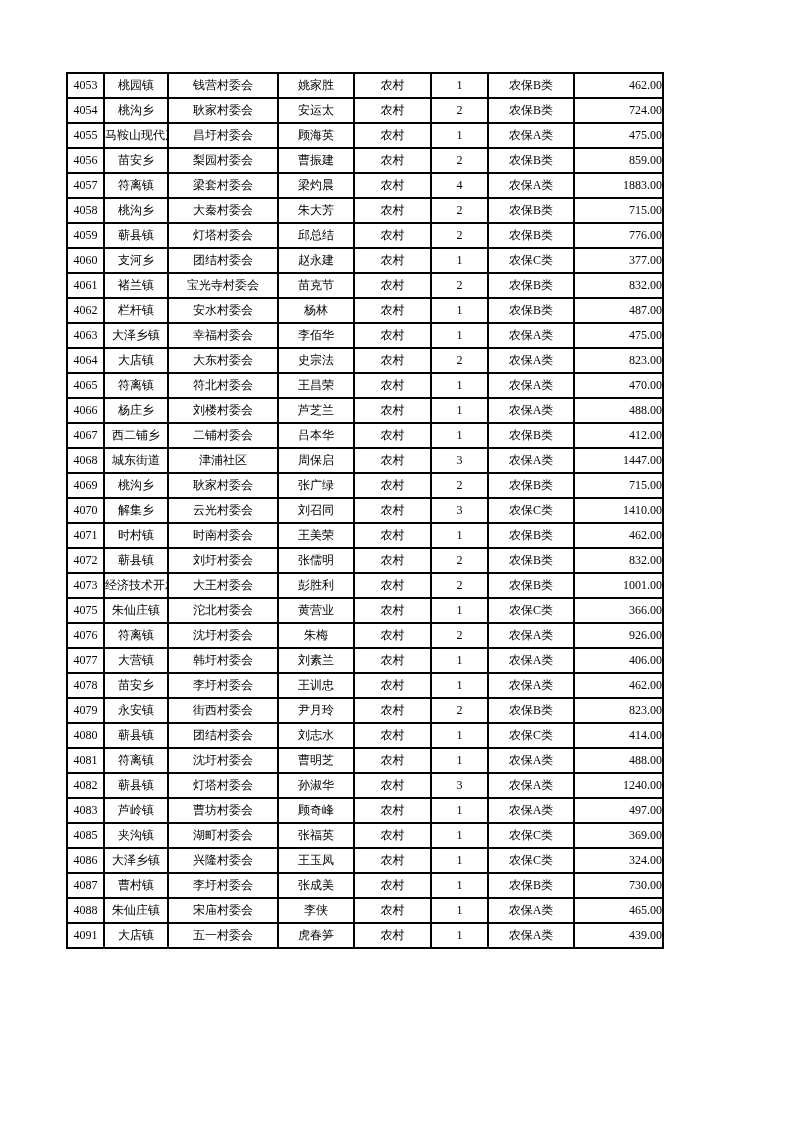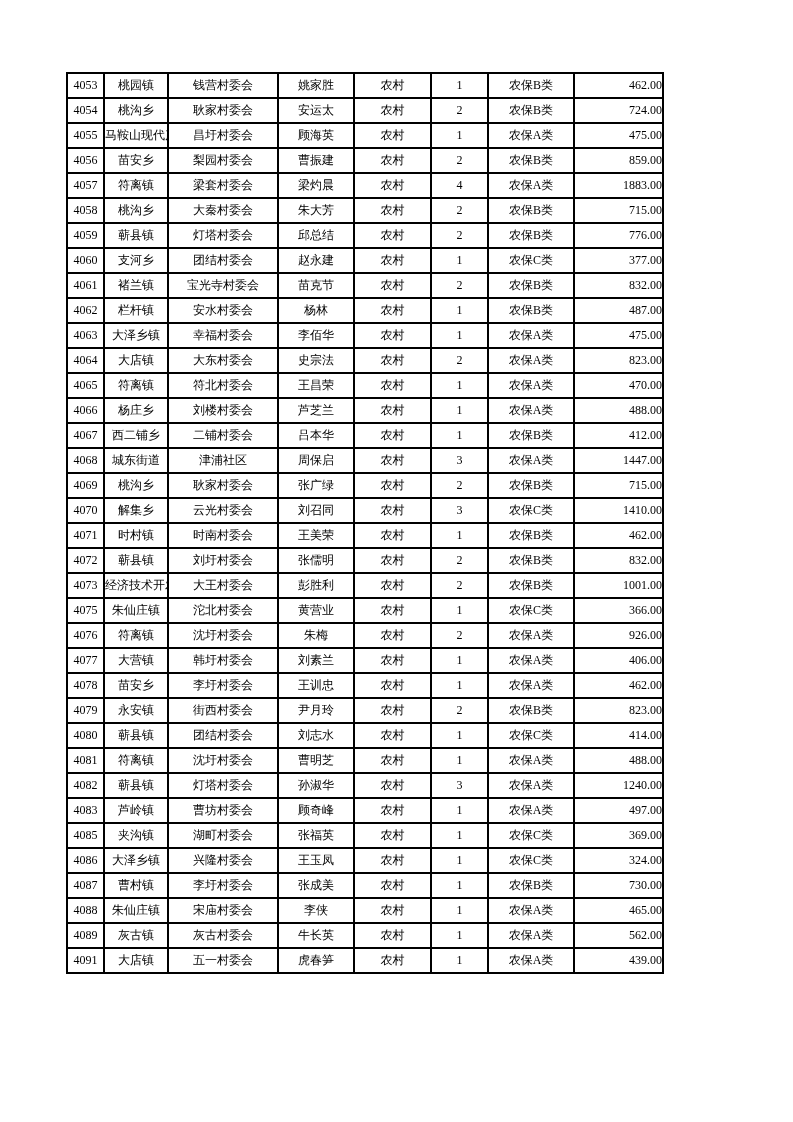--- a/index.html
+++ b/index.html
@@ -388,30 +388,20 @@
           <td>4088</td>
           <td>朱仙庄镇</td>
           <td>宋庙村委会</td>
           <td>李侠</td>
           <td>农村</td>
           <td>1</td>
           <td>农保A类</td>
           <td class="amount-cell">465.00</td>
         </tr>
         <tr>
-          <td>4089</td>
-          <td>灰古镇</td>
-          <td>灰古村委会</td>
-          <td>牛长英</td>
-          <td>农村</td>
-          <td>1</td>
-          <td>农保A类</td>
-          <td class="amount-cell">562.00</td>
-        </tr>
-        <tr>
           <td>4091</td>
           <td>大店镇</td>
           <td>五一村委会</td>
           <td>虎春笋</td>
           <td>农村</td>
           <td>1</td>
           <td>农保A类</td>
           <td class="amount-cell">439.00</td>
         </tr>
       </tbody>

